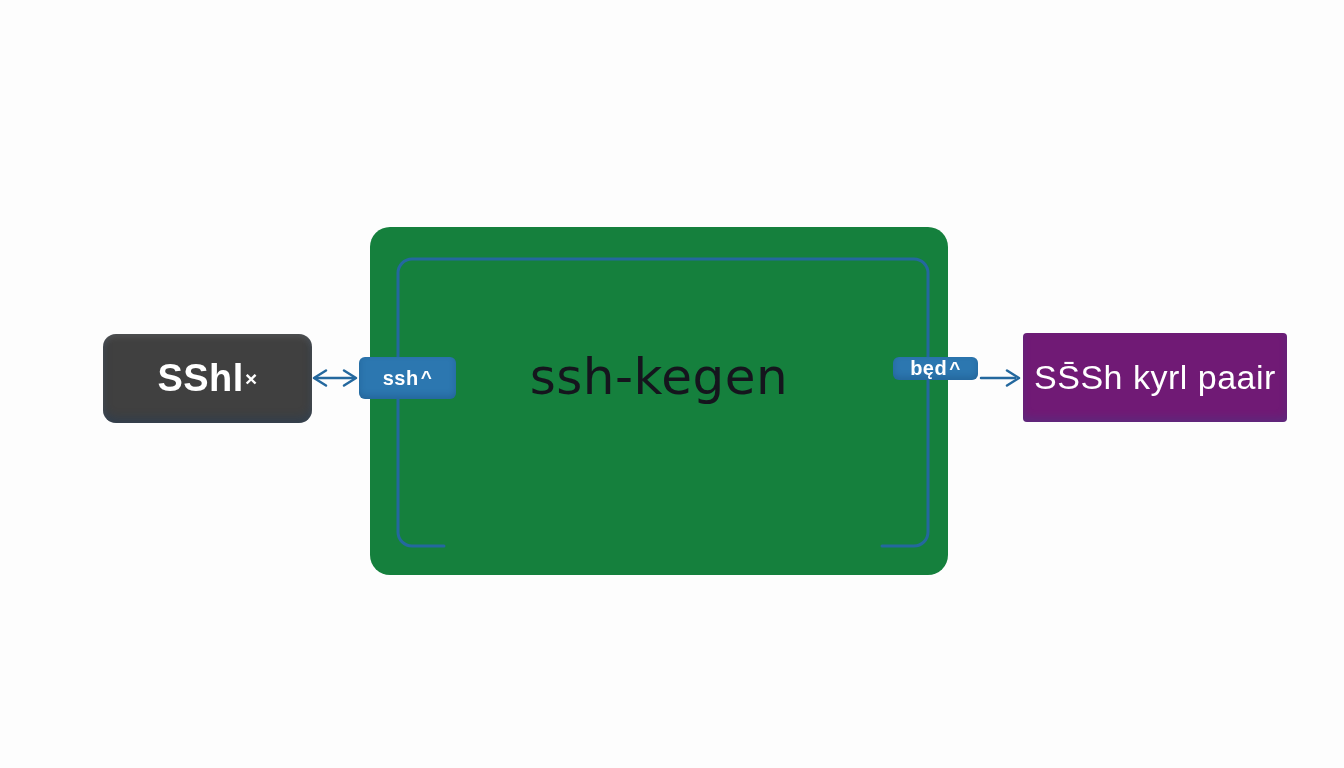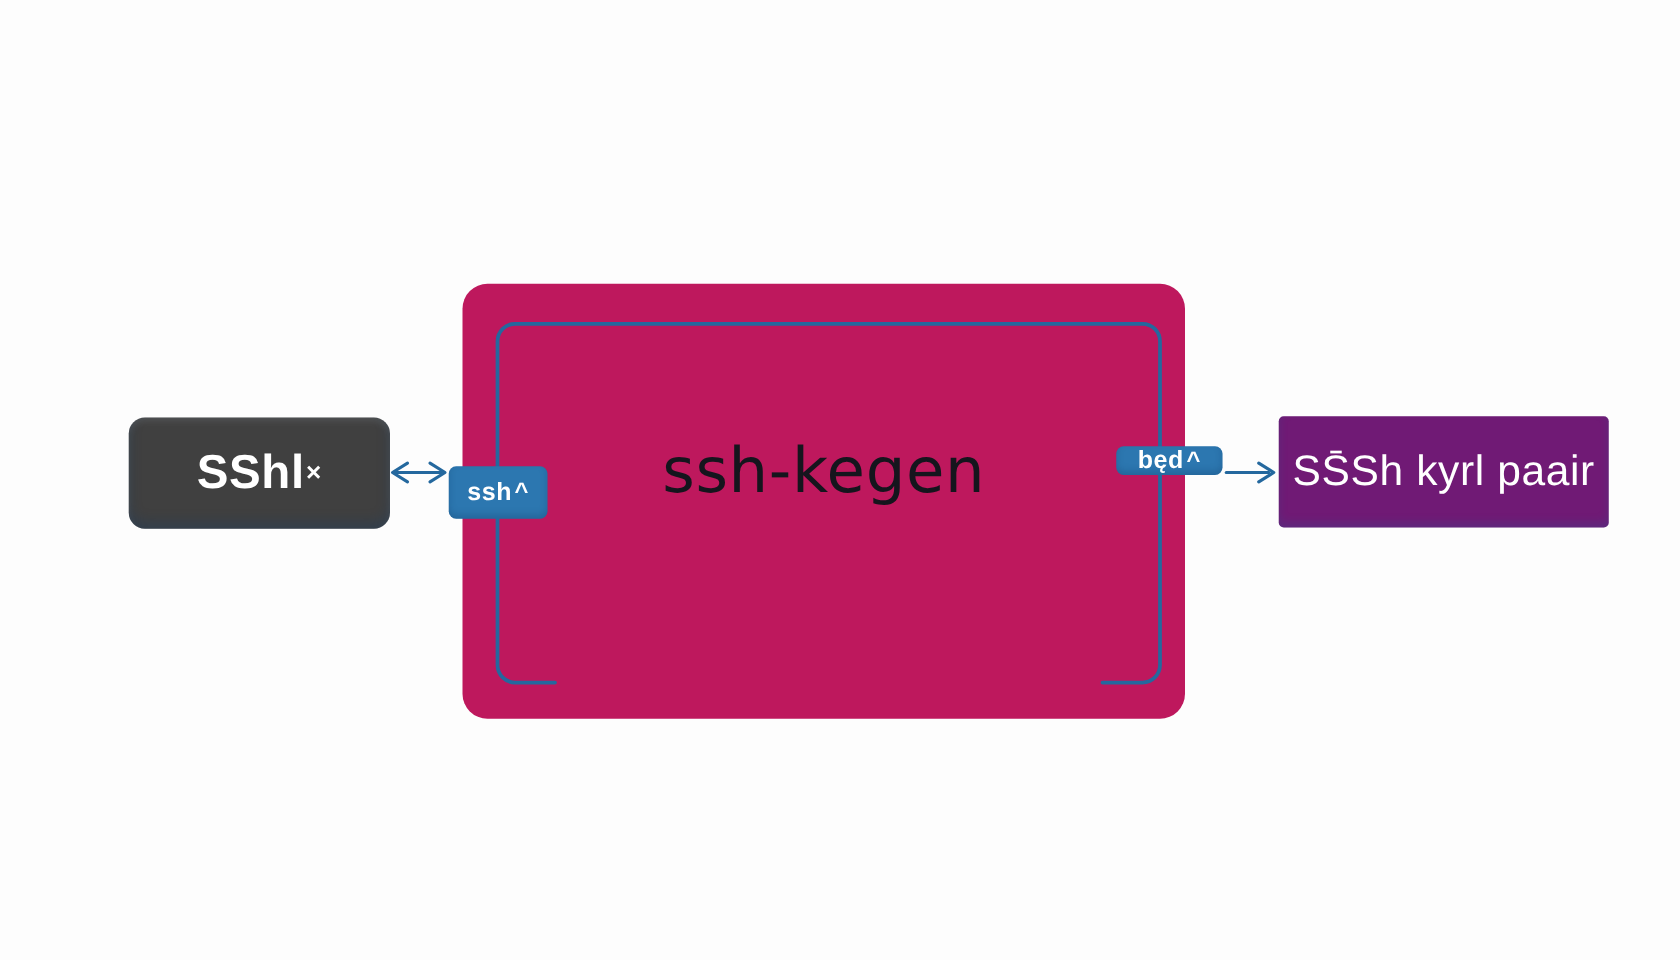--- a/index.html
+++ b/index.html
@@ -42,21 +42,21 @@
     font-weight: 700;
   }
 
   
   .process-box {
     position: absolute;
     left: 370px;
     top: 227px;
     width: 578px;
     height: 348px;
-    background: #be185d;
+    background: #15803d;
     border-radius: 20px;
   }
   .process-inner-border {
     position: absolute;
     left: 26px;
     top: 30px;
     width: 534px;
     height: 292px;
   }
   .process-label {
@@ -83,23 +83,22 @@
     align-items: center;
     justify-content: center;
     color: #ffffff;
     font-size: 20px;
     font-weight: 600;
     letter-spacing: 0.5px;
   }
   .connector-left {
     left: 359px;
     top: 357px;
-    width: 79px;
+    width: 97px;
     height: 42px;
-    margin-top: 16px;
   }
   .connector-right {
     left: 893px;
     top: 357px;
     width: 85px;
     height: 23px;
   }
   .caret-mark {
     font-size: 95%;
     vertical-align: 0.12em;

